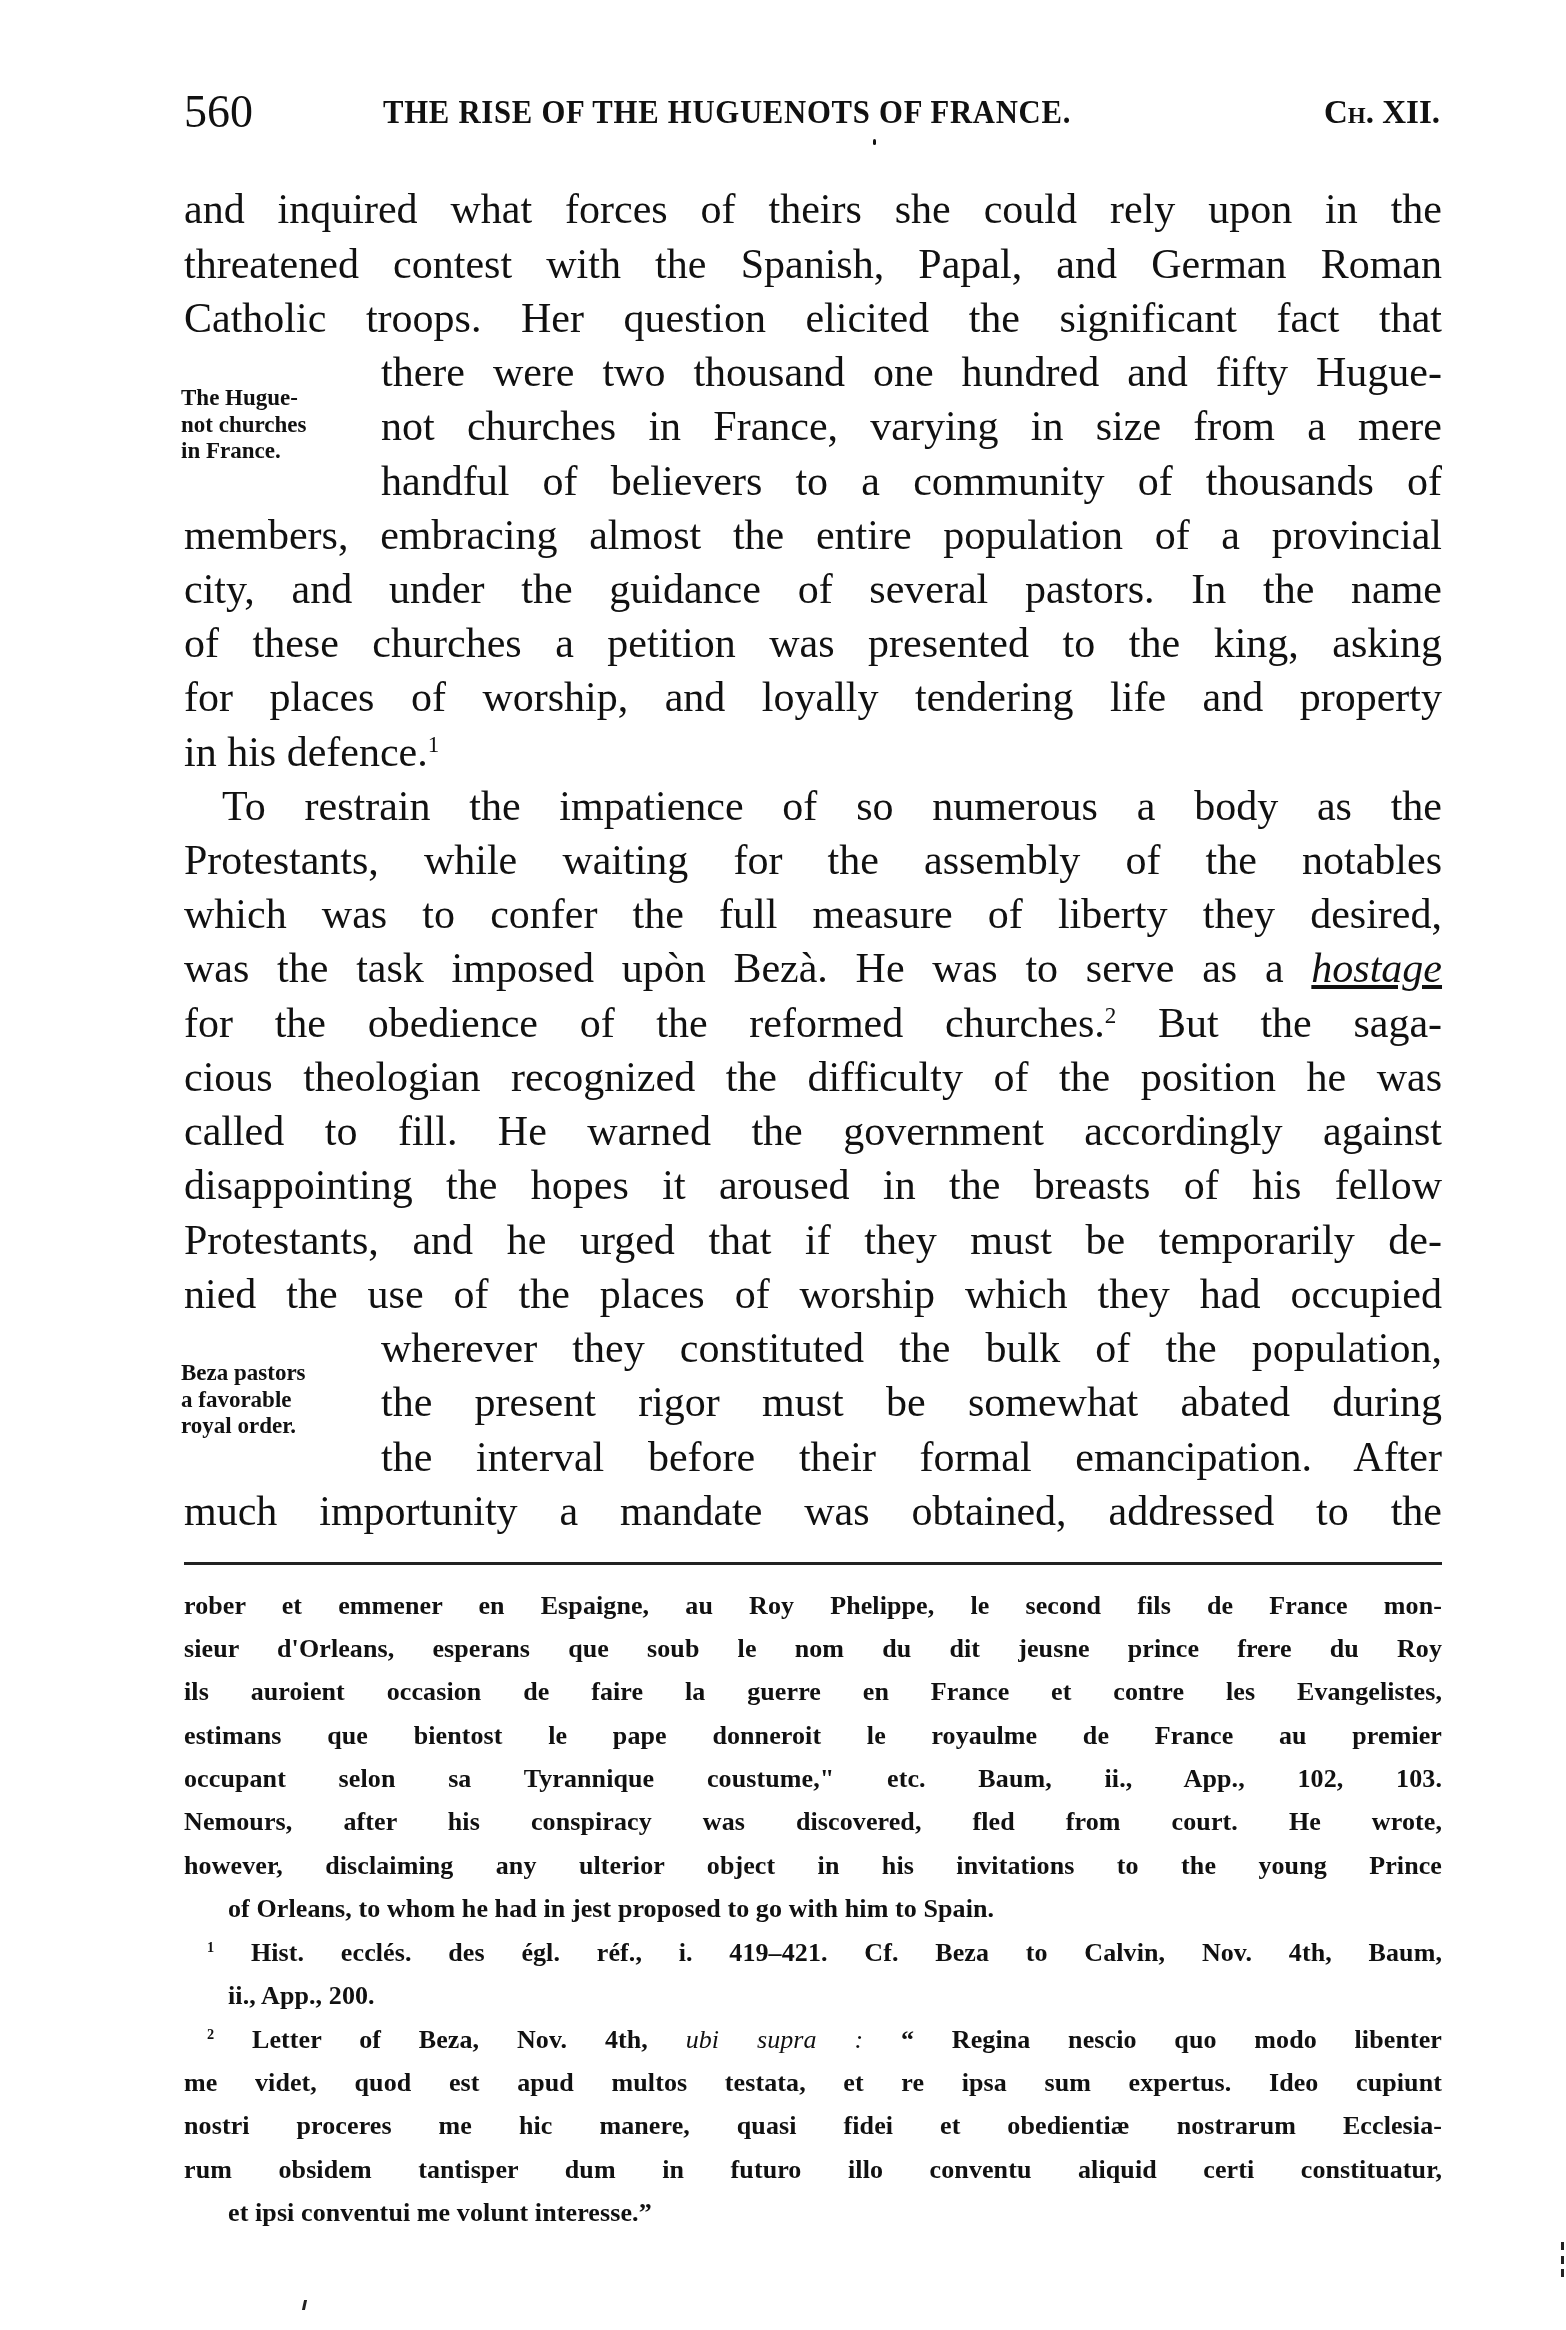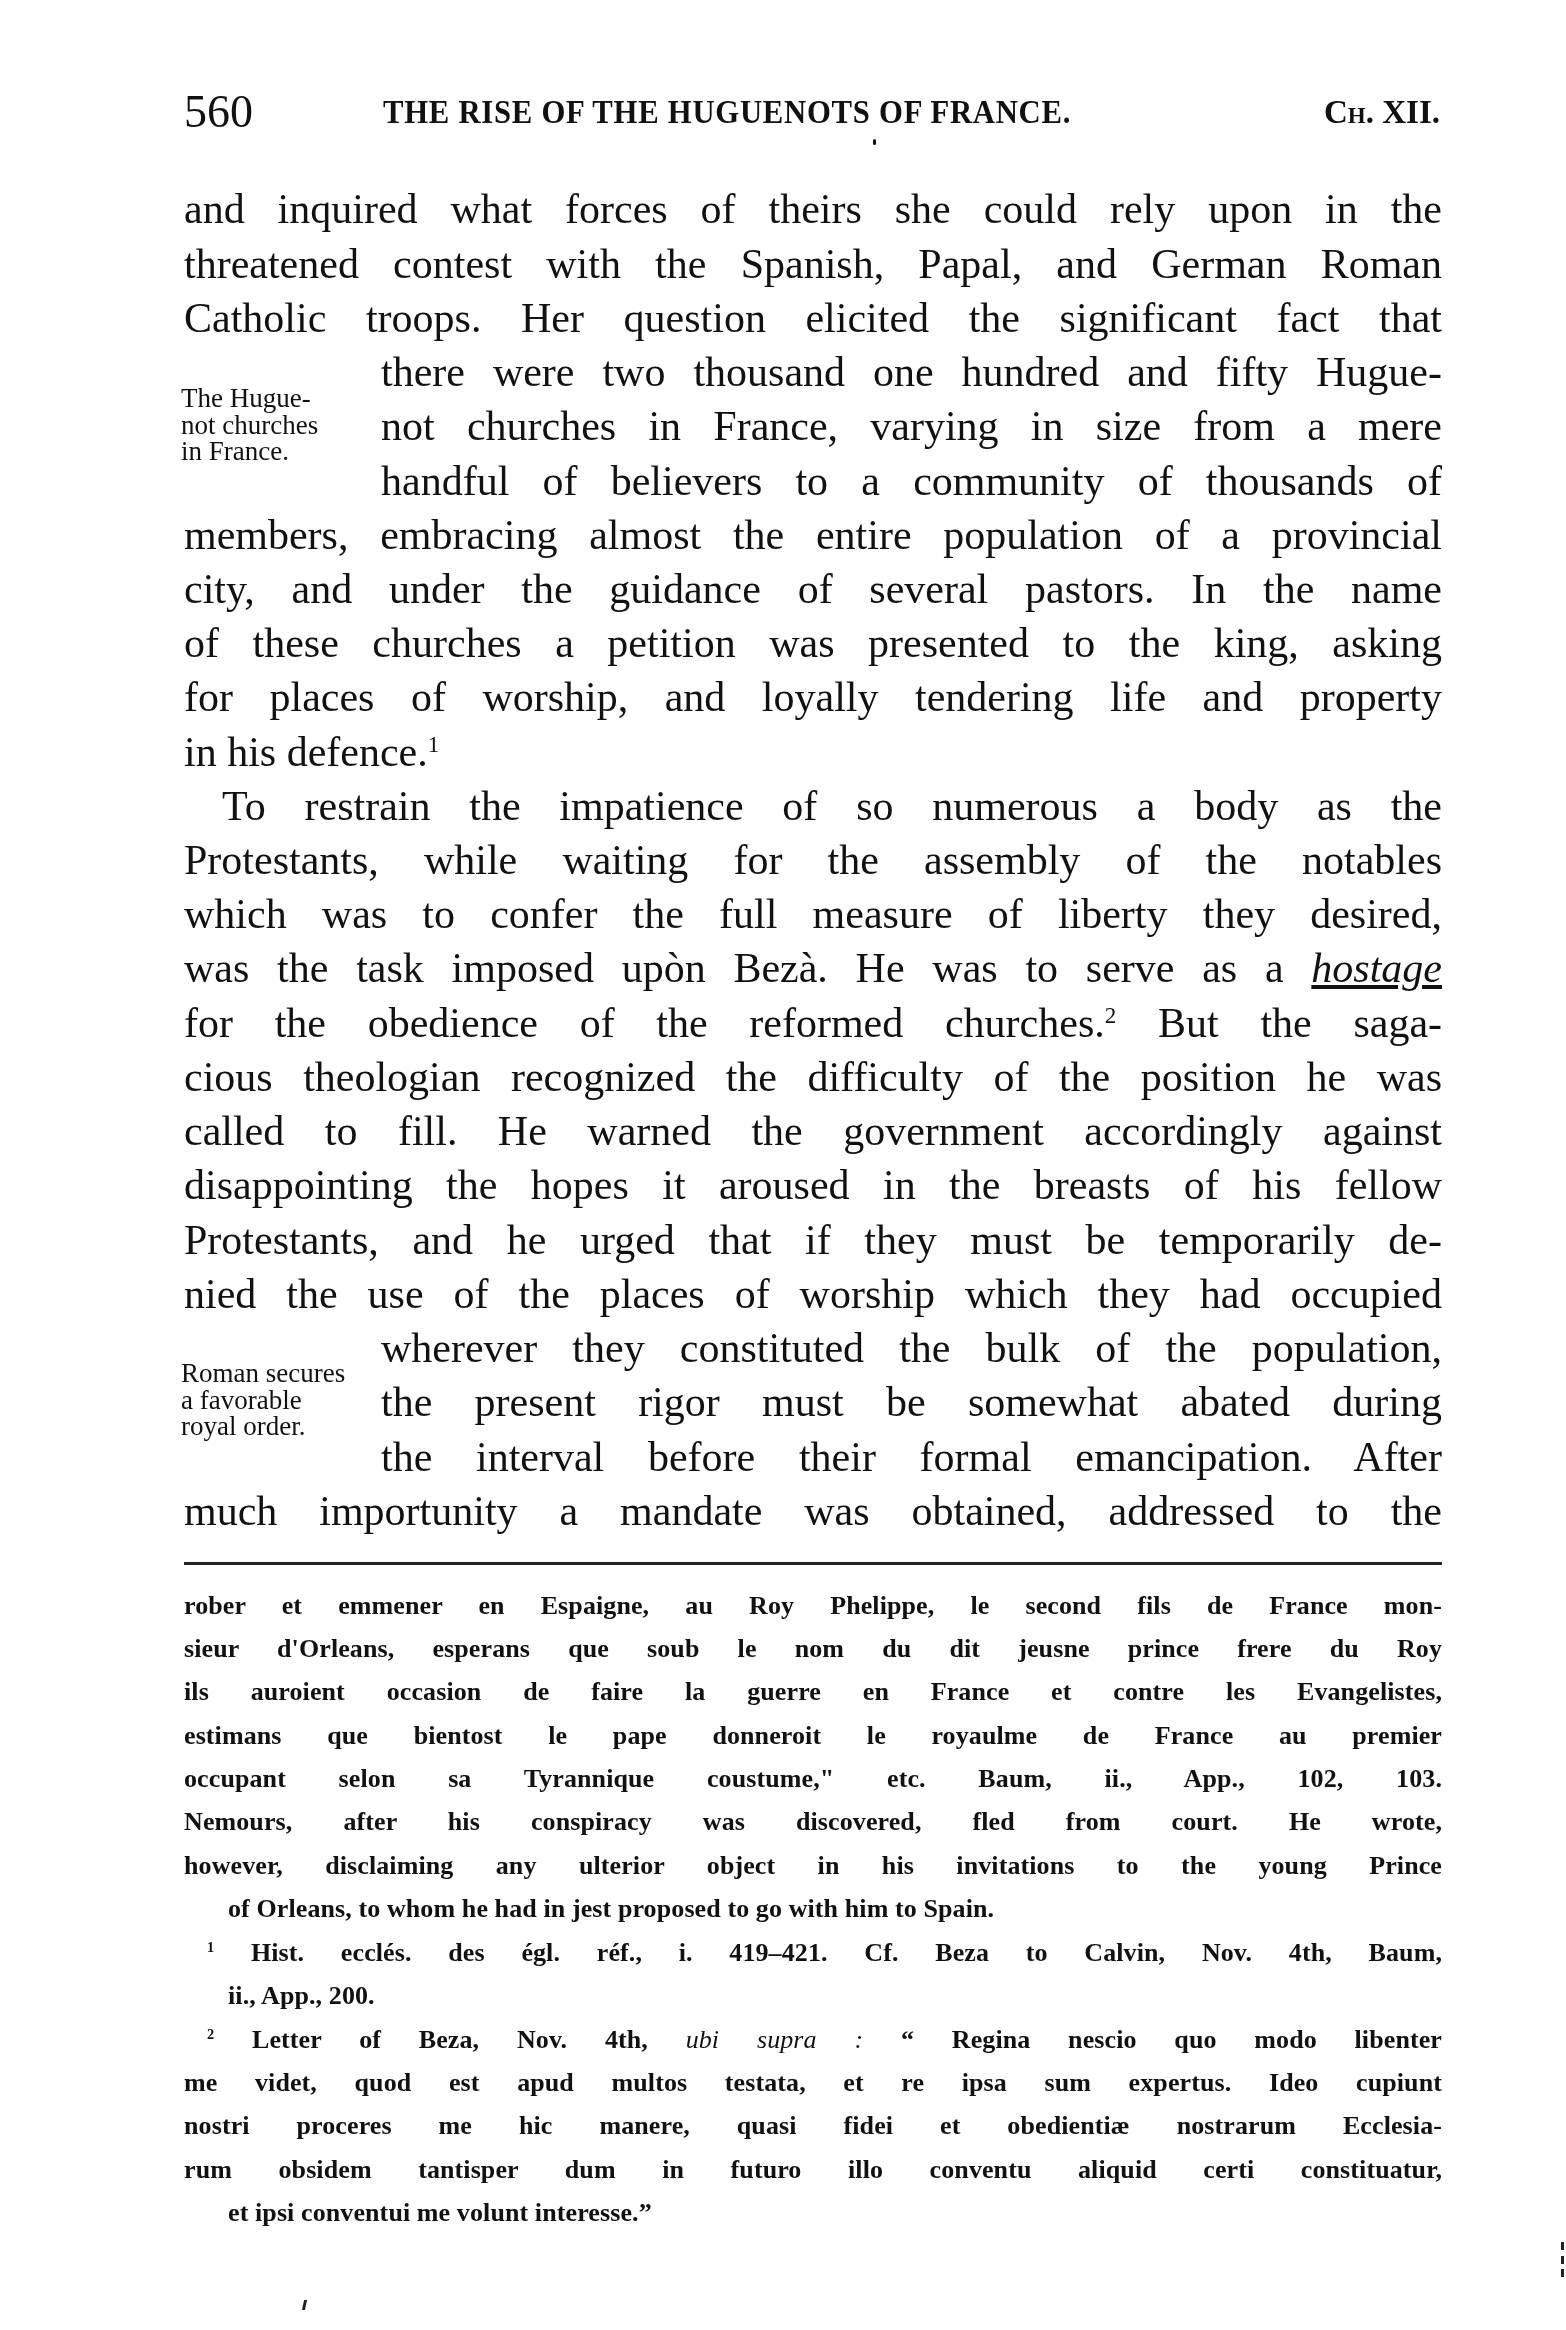--- a/index.html
+++ b/index.html
@@ -12,21 +12,21 @@
   .hdr-title { left: 383px; font-size: 33px; font-weight: bold; letter-spacing: 0.8px; font-variant: small-caps; transform: scaleX(0.93); transform-origin: left center; }
   .hdr-ch { left: 1270px; font-size: 33px; font-weight: bold; font-variant: small-caps; width: 170px; text-align: right; }
   .hdr-dot { position: absolute; left: 873px; top: 139px; width: 3.3px; height: 5.8px; background: #111; border-radius: 1.7px; }
 
   .line { position: absolute; white-space: nowrap; font-size: 42px; height: 50px; line-height: 50px;
           text-align: justify; text-align-last: justify; }
   .line.last { text-align-last: left; }
   .line sup, .fn sup { font-size: 55%; line-height: 0; vertical-align: 0.6em; }
   .line em { font-style: italic; text-decoration: underline; }
 
-  .margin-note { position: absolute; left: 181px; width: 178px; font-size: 27px; line-height: 26.5px; font-weight: normal;
+  .margin-note { position: absolute; left: 181px; width: 178px; font-size: 23px; line-height: 26.5px; font-weight: bold;
                  font-family: "Liberation Serif", "DejaVu Serif", serif; }
   .margin-note span { display: block; white-space: nowrap; }
 
   .rule { position: absolute; left: 184px; top: 1562px; width: 1258px; height: 2.5px; background: #222; }
 
   .fn { position: absolute; white-space: nowrap; font-size: 26px; height: 40px; line-height: 40px;
         font-weight: bold; text-align: justify; text-align-last: justify; letter-spacing: 0.1px; }
   .fn.last { text-align-last: left; margin-left: 44px; }
   .fn em { font-style: italic; font-weight: normal; }
 
@@ -69,21 +69,21 @@
     <div class="line" style="left:381px;width:1061px;top:1432px"><span>the interval before their formal emancipation.  After</span></div>
     <div class="line" style="left:184px;width:1258px;top:1486px"><span>much importunity a mandate was obtained, addressed to the</span></div>
   </div>
 
   <div class="margin-note" style="top:385px">
     <span>The Hugue-</span>
     <span>not churches</span>
     <span>in France.</span>
   </div>
   <div class="margin-note" style="top:1360px">
-    <span>Roman secures</span>
+    <span>Beza pastors</span>
     <span>a favorable</span>
     <span>royal order.</span>
   </div>
 
   <div class="rule"></div>
 
   <div id="footnotes">
     <div class="fn" style="left:184px;width:1258px;top:1586px">rober et emmener en Espaigne, au Roy Phelippe, le second fils de France mon-</div>
     <div class="fn" style="left:184px;width:1258px;top:1629px">sieur d'Orleans, esperans que soub le nom du dit jeusne prince frere du Roy</div>
     <div class="fn" style="left:184px;width:1258px;top:1672px">ils auroient occasion de faire la guerre en France et contre les Evangelistes,</div>

